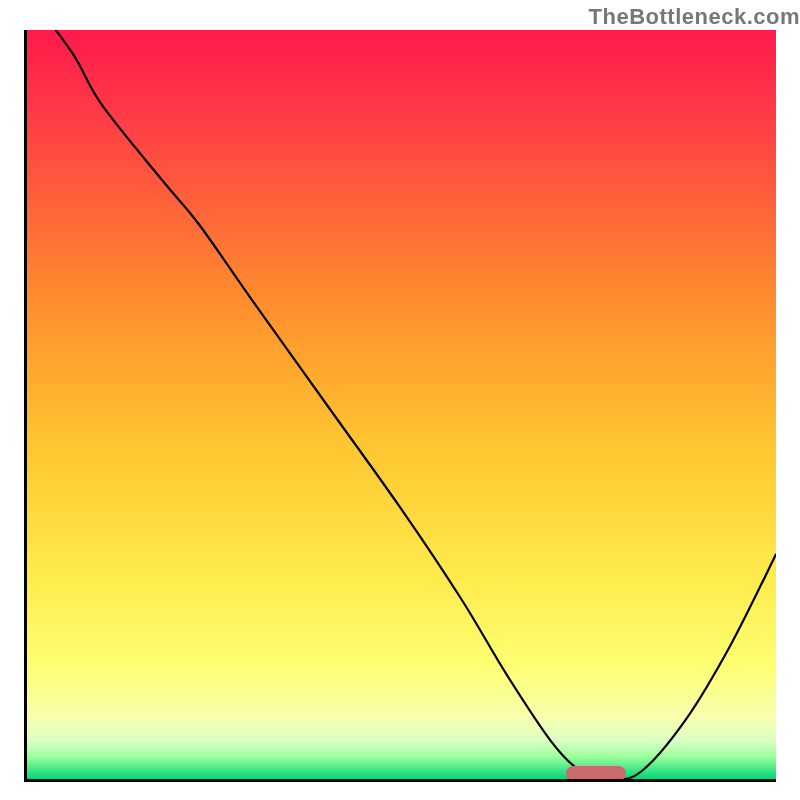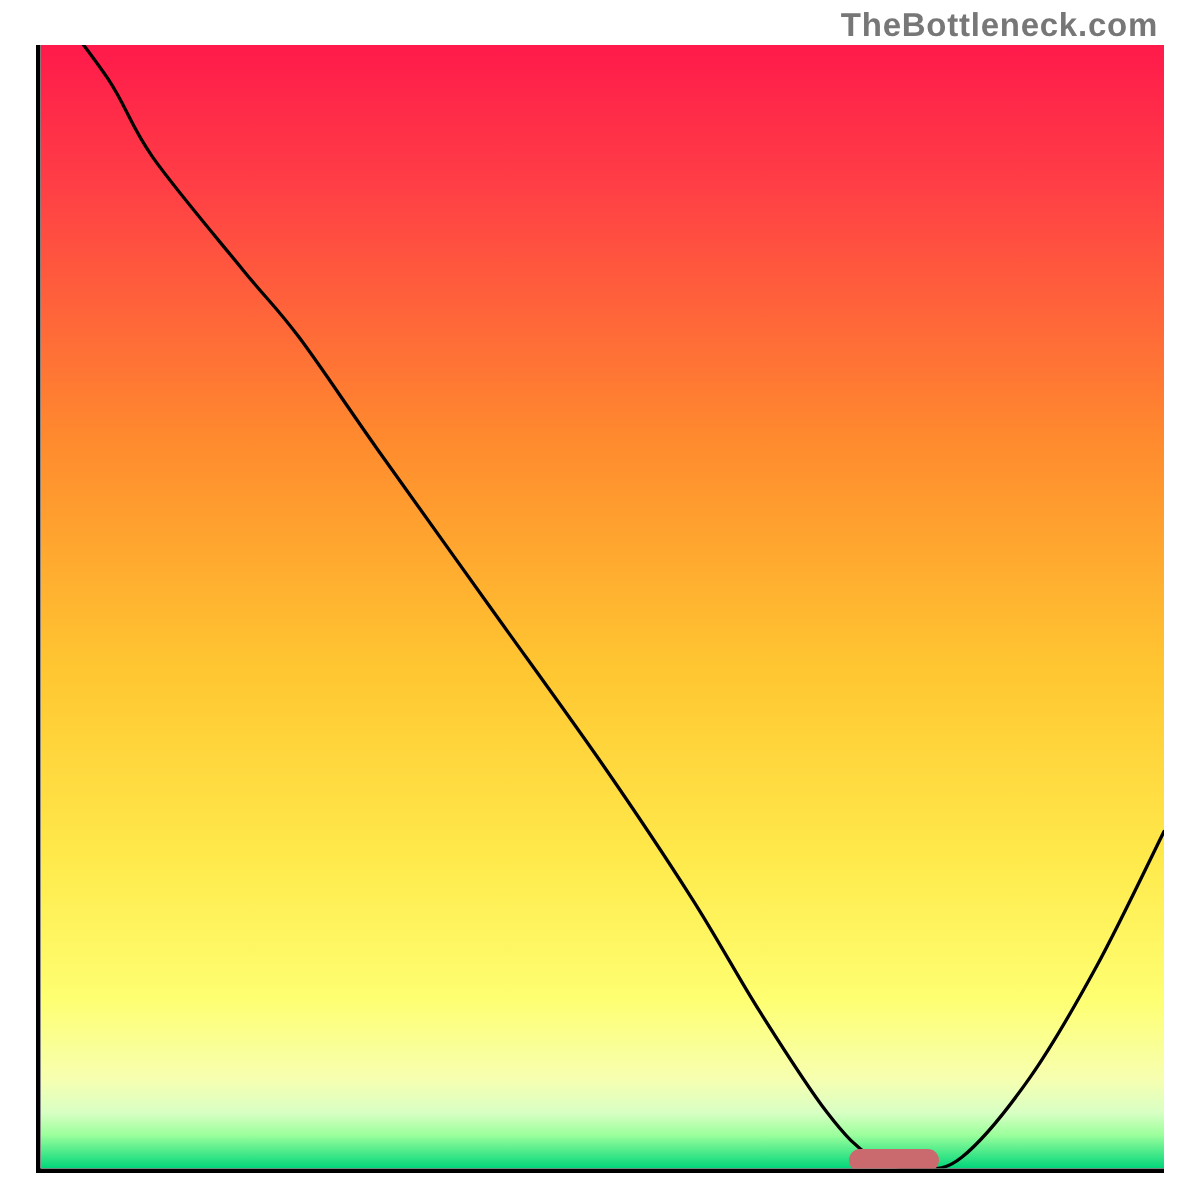--- a/index.html
+++ b/index.html
@@ -12,21 +12,21 @@
     overflow: hidden;
   }
   .wrap {
     position: relative;
     width: 800px;
     height: 800px;
   }
   .watermark {
     position: absolute;
     top: 4px;
-    right: 28px;
+    right: 0;
     color: #777;
     font-size: 22px;
     font-weight: 600;
     letter-spacing: 0.5px;
     user-select: none;
   }
   .plot {
     position: absolute;
     left: 24px;
     top: 30px;

